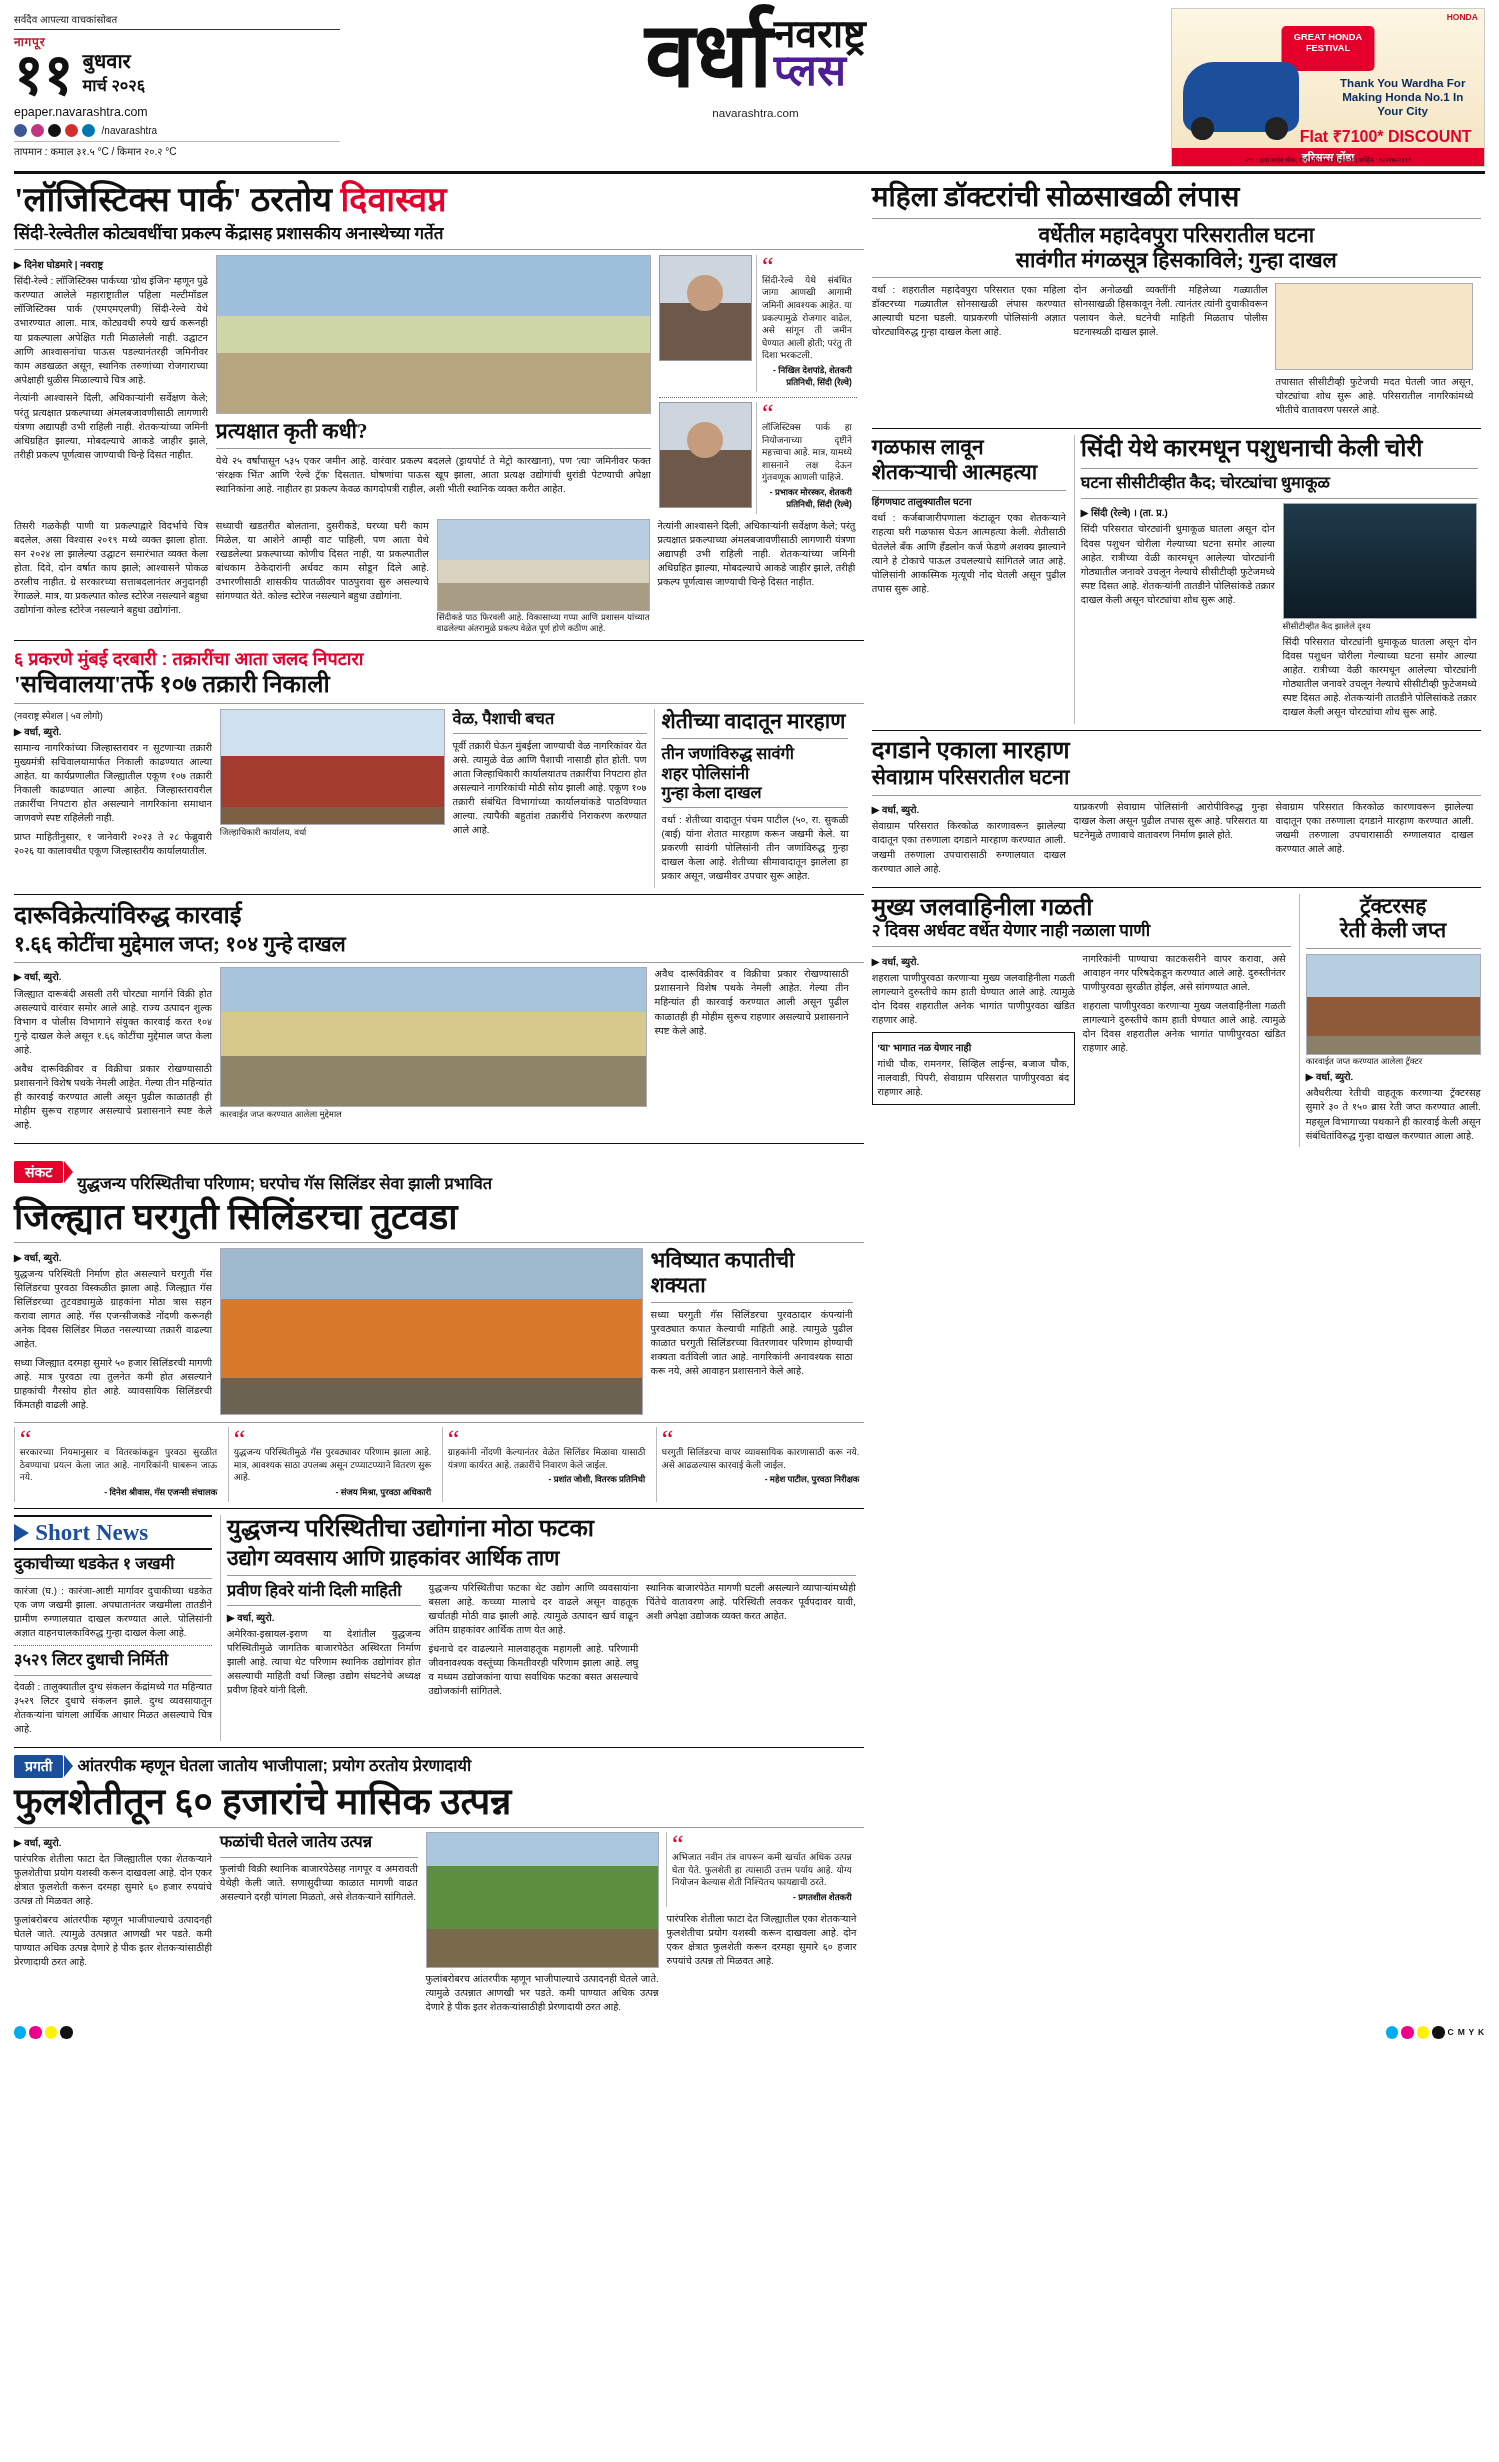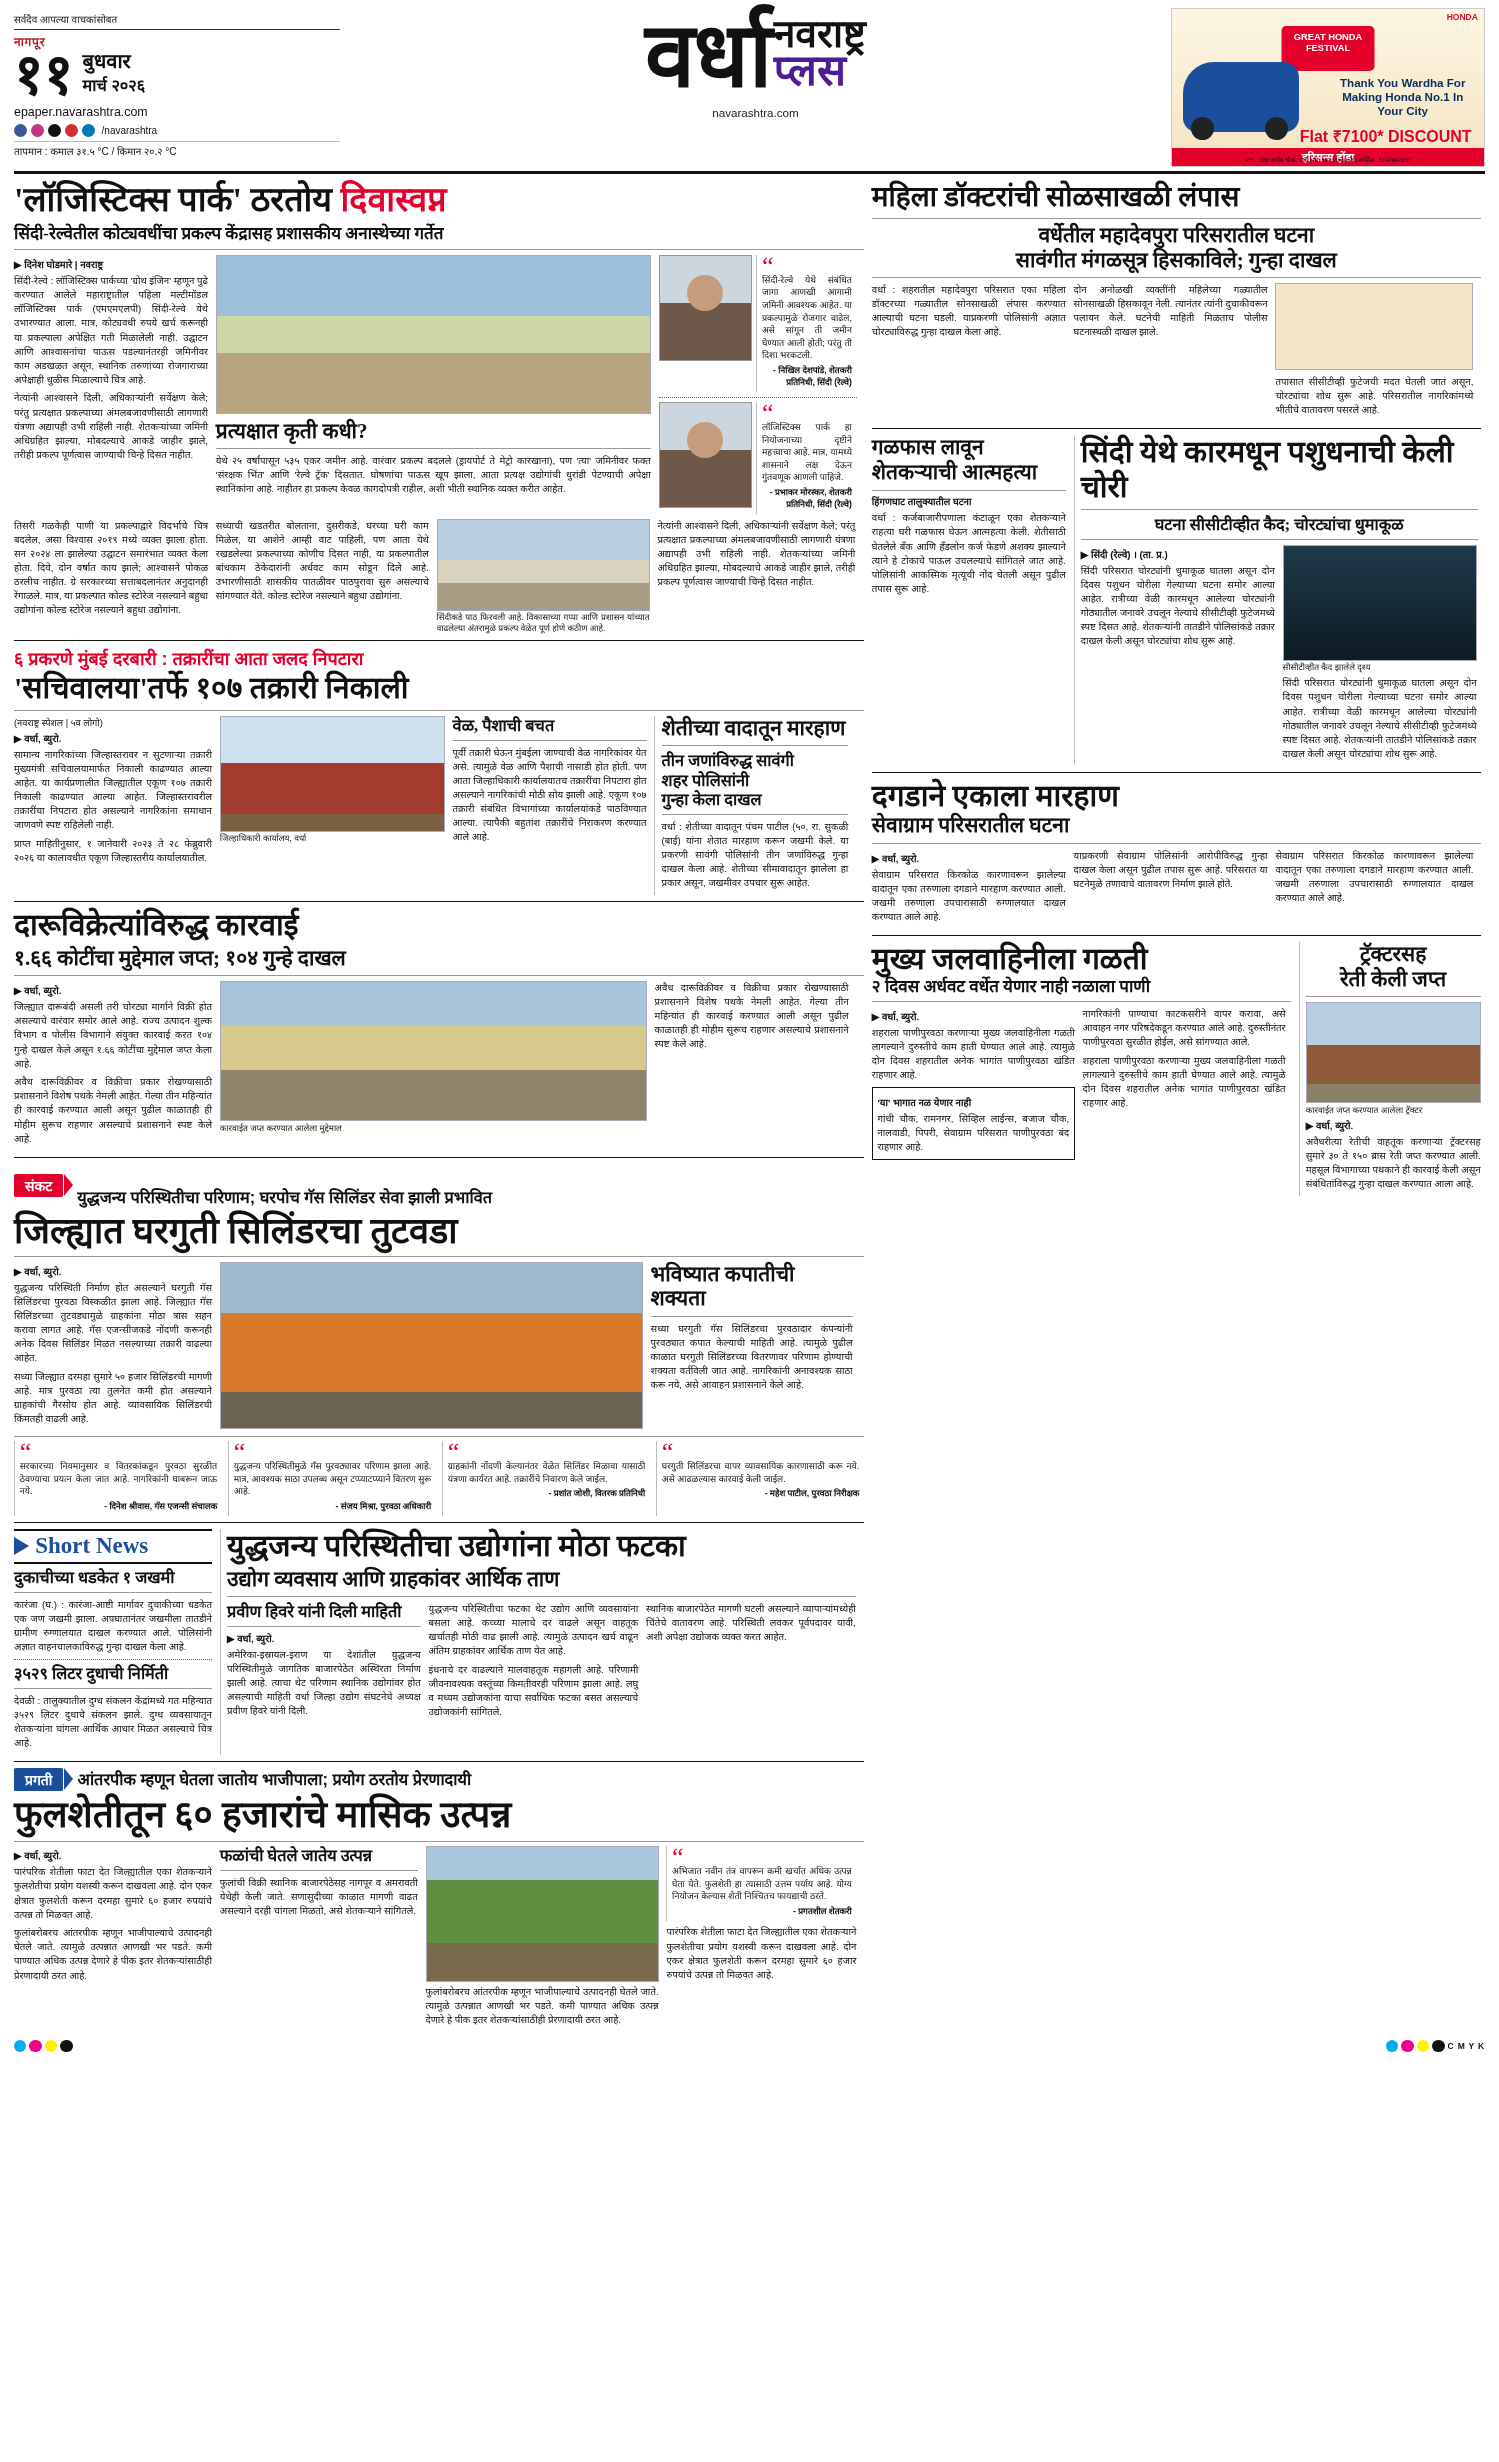--- a/index.html
+++ b/index.html
@@ -207,21 +207,21 @@
   }
   .red { color: #e4002b; }
   h2.subhead {
     font-size: 17px;
     font-weight: bold;
     line-height: 1.25;
     margin-top: 4.7px;
     font-family: "Liberation Serif", serif;
   }
   h2.head-2 {
-    font-size: 30px;
+    font-size: 24px;
     font-weight: bold;
     line-height: 1.15;
     font-family: "Liberation Serif", serif;
   }
   h3.head-3 {
     font-size: 21px;
     font-weight: bold;
     line-height: 1.18;
     font-family: "Liberation Serif", serif;
   }
@@ -701,21 +701,21 @@
       <div style="display:flex; gap:7.8px;">
         <div style="width:194px;">
           <h3 class="head-3">गळफास लावून शेतकऱ्याची आत्महत्या</h3>
           <div class="rule-thin"></div>
           <div class="byline">हिंगणघाट तालुक्यातील घटना</div>
           <p class="body">वर्धा : कर्जबाजारीपणाला कंटाळून एका शेतकऱ्याने राहत्या घरी गळफास घेऊन आत्महत्या केली. शेतीसाठी घेतलेले बँक आणि हँडलोन कर्ज फेडणे अशक्य झाल्याने त्याने हे टोकाचे पाऊल उचलल्याचे सांगितले जात आहे. पोलिसांनी आकस्मिक मृत्यूची नोंद घेतली असून पुढील तपास सुरू आहे.</p>
         </div>
         <div class="vline" style="width:404px; padding-left:6.2px;">
           <h2 class="head-2">सिंदी येथे कारमधून पशुधनाची केली चोरी</h2>
           <div class="rule-thin"></div>
-          <h4 class="head-4" style="text-align:center;">घटना सीसीटीव्हीत कैद; चोरट्यांचा धुमाकूळ</h4>
+          <h4 class="head-4" style="text-align:left;">घटना सीसीटीव्हीत कैद; चोरट्यांचा धुमाकूळ</h4>
           <div class="rule-thin"></div>
           <div style="display:flex; gap:7.8px;">
             <div style="width:194px;">
               <div class="byline">▶ सिंदी (रेल्वे) । (ता. प्र.)</div>
               <p class="body">सिंदी परिसरात चोरट्यांनी धुमाकूळ घातला असून दोन दिवस पशुधन चोरीला गेल्याच्या घटना समोर आल्या आहेत. रात्रीच्या वेळी कारमधून आलेल्या चोरट्यांनी गोठ्यातील जनावरे उचलून नेल्याचे सीसीटीव्ही फुटेजमध्ये स्पष्ट दिसत आहे. शेतकऱ्यांनी तातडीने पोलिसांकडे तक्रार दाखल केली असून चोरट्यांचा शोध सुरू आहे.</p>
             </div>
             <div style="width:194px;">
               <div class="photo night" style="height:116px;"></div>
               <div class="cap">सीसीटीव्हीत कैद झालेले दृश्य</div>
               <p class="body" style="margin-top:3.1px;">सिंदी परिसरात चोरट्यांनी धुमाकूळ घातला असून दोन दिवस पशुधन चोरीला गेल्याच्या घटना समोर आल्या आहेत. रात्रीच्या वेळी कारमधून आलेल्या चोरट्यांनी गोठ्यातील जनावरे उचलून नेल्याचे सीसीटीव्ही फुटेजमध्ये स्पष्ट दिसत आहे. शेतकऱ्यांनी तातडीने पोलिसांकडे तक्रार दाखल केली असून चोरट्यांचा शोध सुरू आहे.</p>

